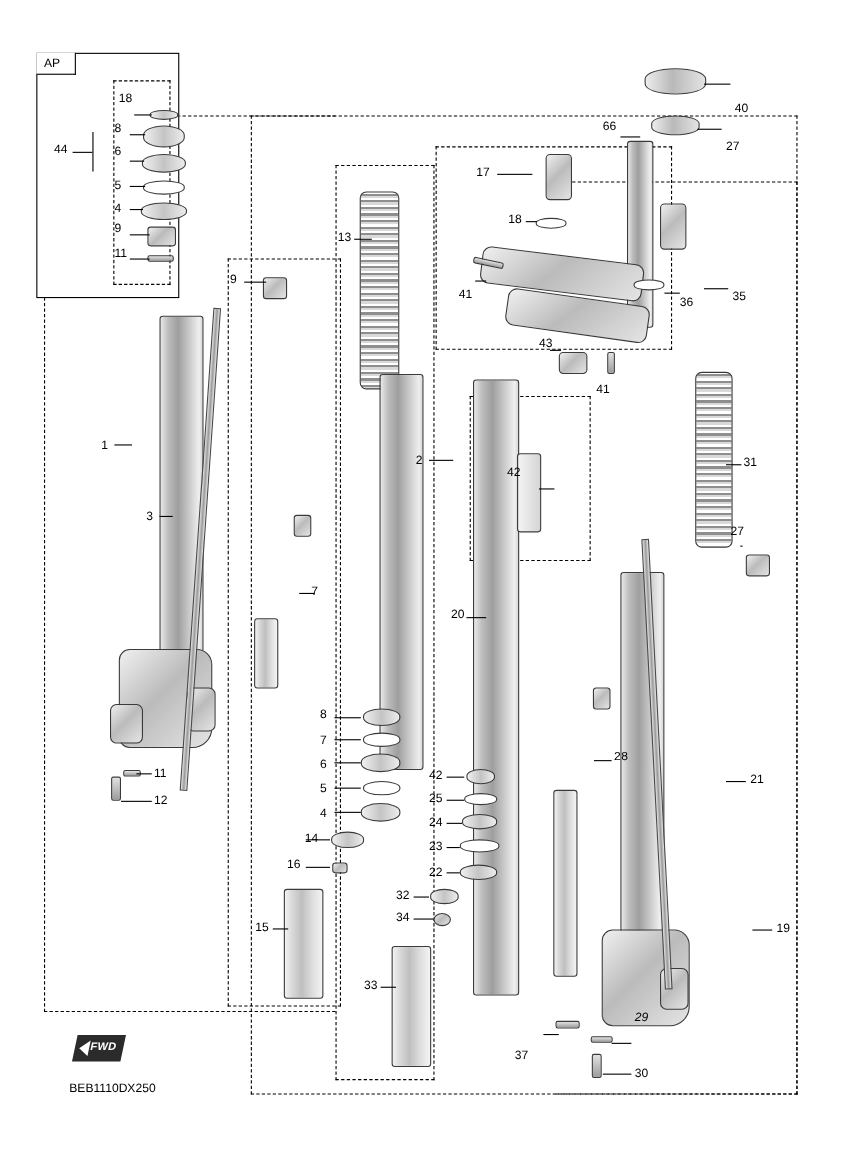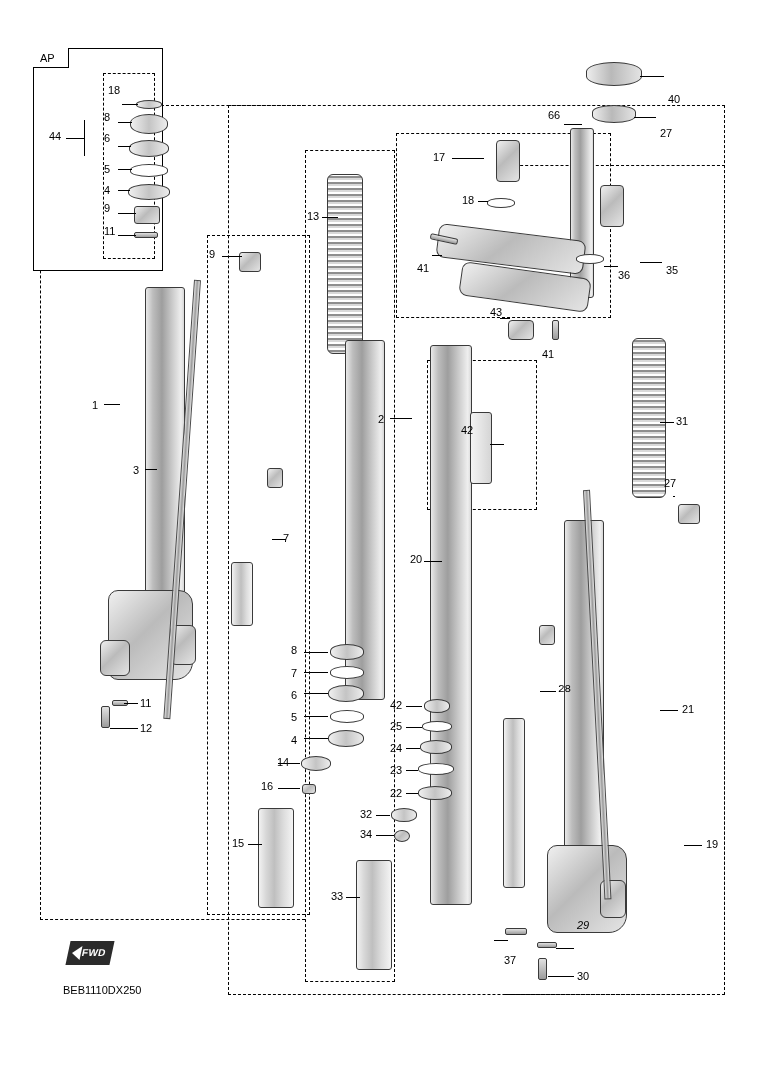--- a/index.html
+++ b/index.html
@@ -366,21 +366,21 @@
   <div class="lbl" style="left:664px; top:478px;">27</div>
   <div class="lbl" style="left:558px; top:684px;font-family:Liberation Mono, monospace;">28</div>
   <div class="lbl" style="left:577px; top:920px;font-style:italic;">29</div>
   <div class="lbl" style="left:577px; top:971px;">30</div>
   <div class="lbl" style="left:676px; top:416px;">31</div>
   <div class="lbl" style="left:360px; top:809px;">32</div>
   <div class="lbl" style="left:331px; top:891px;">33</div>
   <div class="lbl" style="left:360px; top:829px;text-align:center;">34</div>
   <div class="lbl" style="left:666px; top:265px;">35</div>
   <div class="lbl" style="left:618px; top:270px;">36</div>
-  <div class="lbl" style="left:504px; top:955px;">37</div>
+  <div class="lbl" style="left:468px; top:955px;">37</div>
   <div class="lbl" style="left:548px; top:110px;">66</div>
   <div class="lbl" style="left:660px; top:128px;">27</div>
   <div class="lbl" style="left:668px; top:94px;">40</div>
   <div class="lbl" style="left:417px; top:263px;">41</div>
   <div class="lbl" style="left:542px; top:349px;">41</div>
   <div class="lbl" style="left:461px; top:391px;margin-top:34px;">42</div>
   <div class="lbl" style="left:490px; top:307px;">43</div>
   <div class="lbl" style="left:49px;  top:131px;">44</div>
 
   <div id="fwd">

